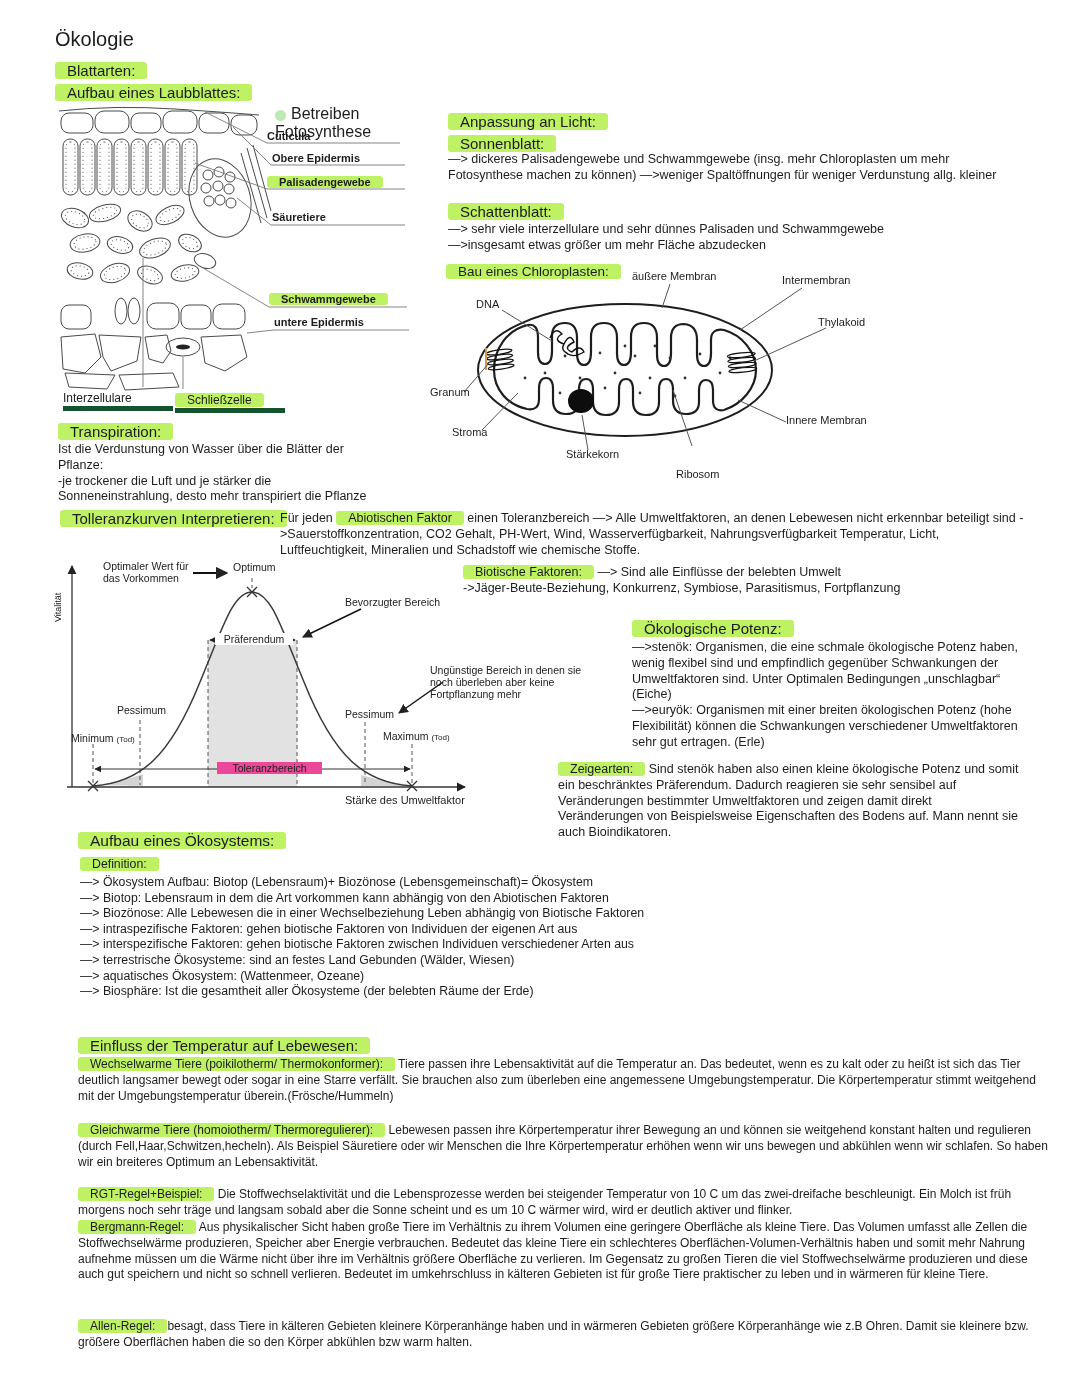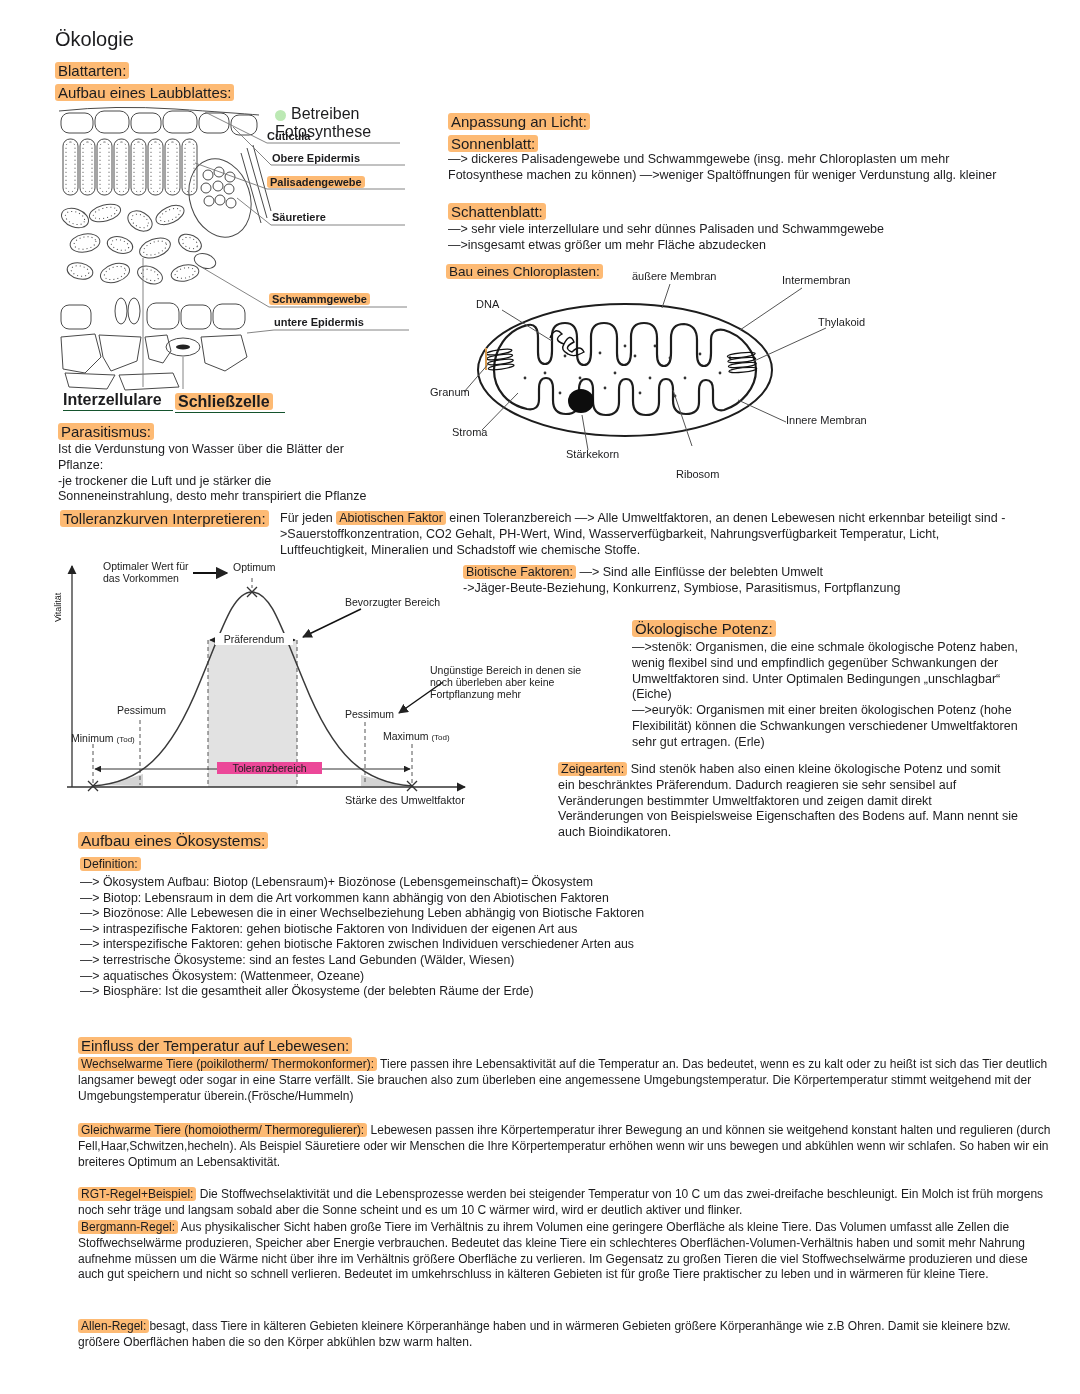--- a/index.html
+++ b/index.html
@@ -2,29 +2,29 @@
 <html><head>
 <meta charset="utf-8">
 <style>
   html,body{margin:0;padding:0;}
   body{
     width:1080px;height:1394px;position:relative;background:#ffffff;
     font-family:"Liberation Sans","DejaVu Sans",sans-serif;color:#1c1c1e;
     -webkit-font-smoothing:antialiased;
   }
   .abs{position:absolute;}
-  .hl{background:#fdba74;border-radius:3px;padding:0 3px;
+  .hl{background:#bef264;border-radius:3px;padding:0 12px;
       box-decoration-break:clone;-webkit-box-decoration-break:clone;}
   .title{font-size:20px;}
   .h1{font-size:15px;}
   .h2{font-size:15.5px;}
   .body-txt{font-size:12.5px;line-height:15.8px;}
   .small-txt{font-size:12px;line-height:15.8px;}
   .pre{white-space:pre-line;}
-  .leaf-label{font-size:16px;font-weight:700;border-bottom:1px solid #14532d;padding-bottom:1px;}
+  .leaf-label{font-size:12px;font-weight:400;border-bottom:5px solid #14532d;padding-bottom:1px;}
   .leaf-label-plain{font-size:11px;font-weight:600;}
   .chl-label{font-size:11px;}
   .g-label{font-size:10.5px;color:#222;}
   .g-small{font-size:8px;}
   .legend-dot{display:inline-block;width:11px;height:11px;border-radius:6px;background:#bce9b4;vertical-align:-2px;margin-right:5px;}
   svg{display:block;}
 </style>
 </head>
 <body>
 
@@ -227,21 +227,21 @@
   <div class="abs chl-label" style="left:352px;top:16px;">Intermembran</div>
   <div class="abs chl-label" style="left:388px;top:58px;">Thylakoid</div>
   <div class="abs chl-label" style="left:46px;top:40px;">DNA</div>
   <div class="abs chl-label" style="left:0px;top:128px;">Granum</div>
   <div class="abs chl-label" style="left:22px;top:168px;">Stroma</div>
   <div class="abs chl-label" style="left:136px;top:190px;">Stärkekorn</div>
   <div class="abs chl-label" style="left:246px;top:186px;margin-top:24px;">Ribosom</div>
   <div class="abs chl-label" style="left:356px;top:156px;">Innere Membran</div>
 </div>
 
-<div class="abs h1" style="left:58px;top:423px;"><span class="hl">Parasitismus:</span></div>
+<div class="abs h1" style="left:58px;top:423px;"><span class="hl">Transpiration:</span></div>
 <div class="abs body-txt pre" style="left:58px;top:442px;width:400px;">Ist die Verdunstung von Wasser über die Blätter der
 Pflanze:
 -je trockener die Luft und je stärker die
 Sonneneinstrahlung, desto mehr transpiriert die Pflanze</div>
 
 <div class="abs h1" style="left:60px;top:510px;"><span class="hl">Tolleranzkurven Interpretieren:</span></div>
 <div class="abs body-txt" style="left:280px;top:511px;width:748px;"><span>Für jeden </span><span class="hl">Abiotischen Faktor</span><span> einen Toleranzbereich —&gt; Alle Umweltfaktoren, an denen Lebewesen nicht erkennbar beteiligt sind -&gt;Sauerstoffkonzentration, CO2 Gehalt, PH-Wert, Wind, Wasserverfügbarkeit, Nahrungsverfügbarkeit Temperatur, Licht, Luftfeuchtigkeit, Mineralien und Schadstoff wie chemische Stoffe.</span></div>
 
 <div class="abs" style="left:45px;top:552px;width:560px;height:268px;">
   <svg width="560" height="268" viewBox="0 0 560 268">

